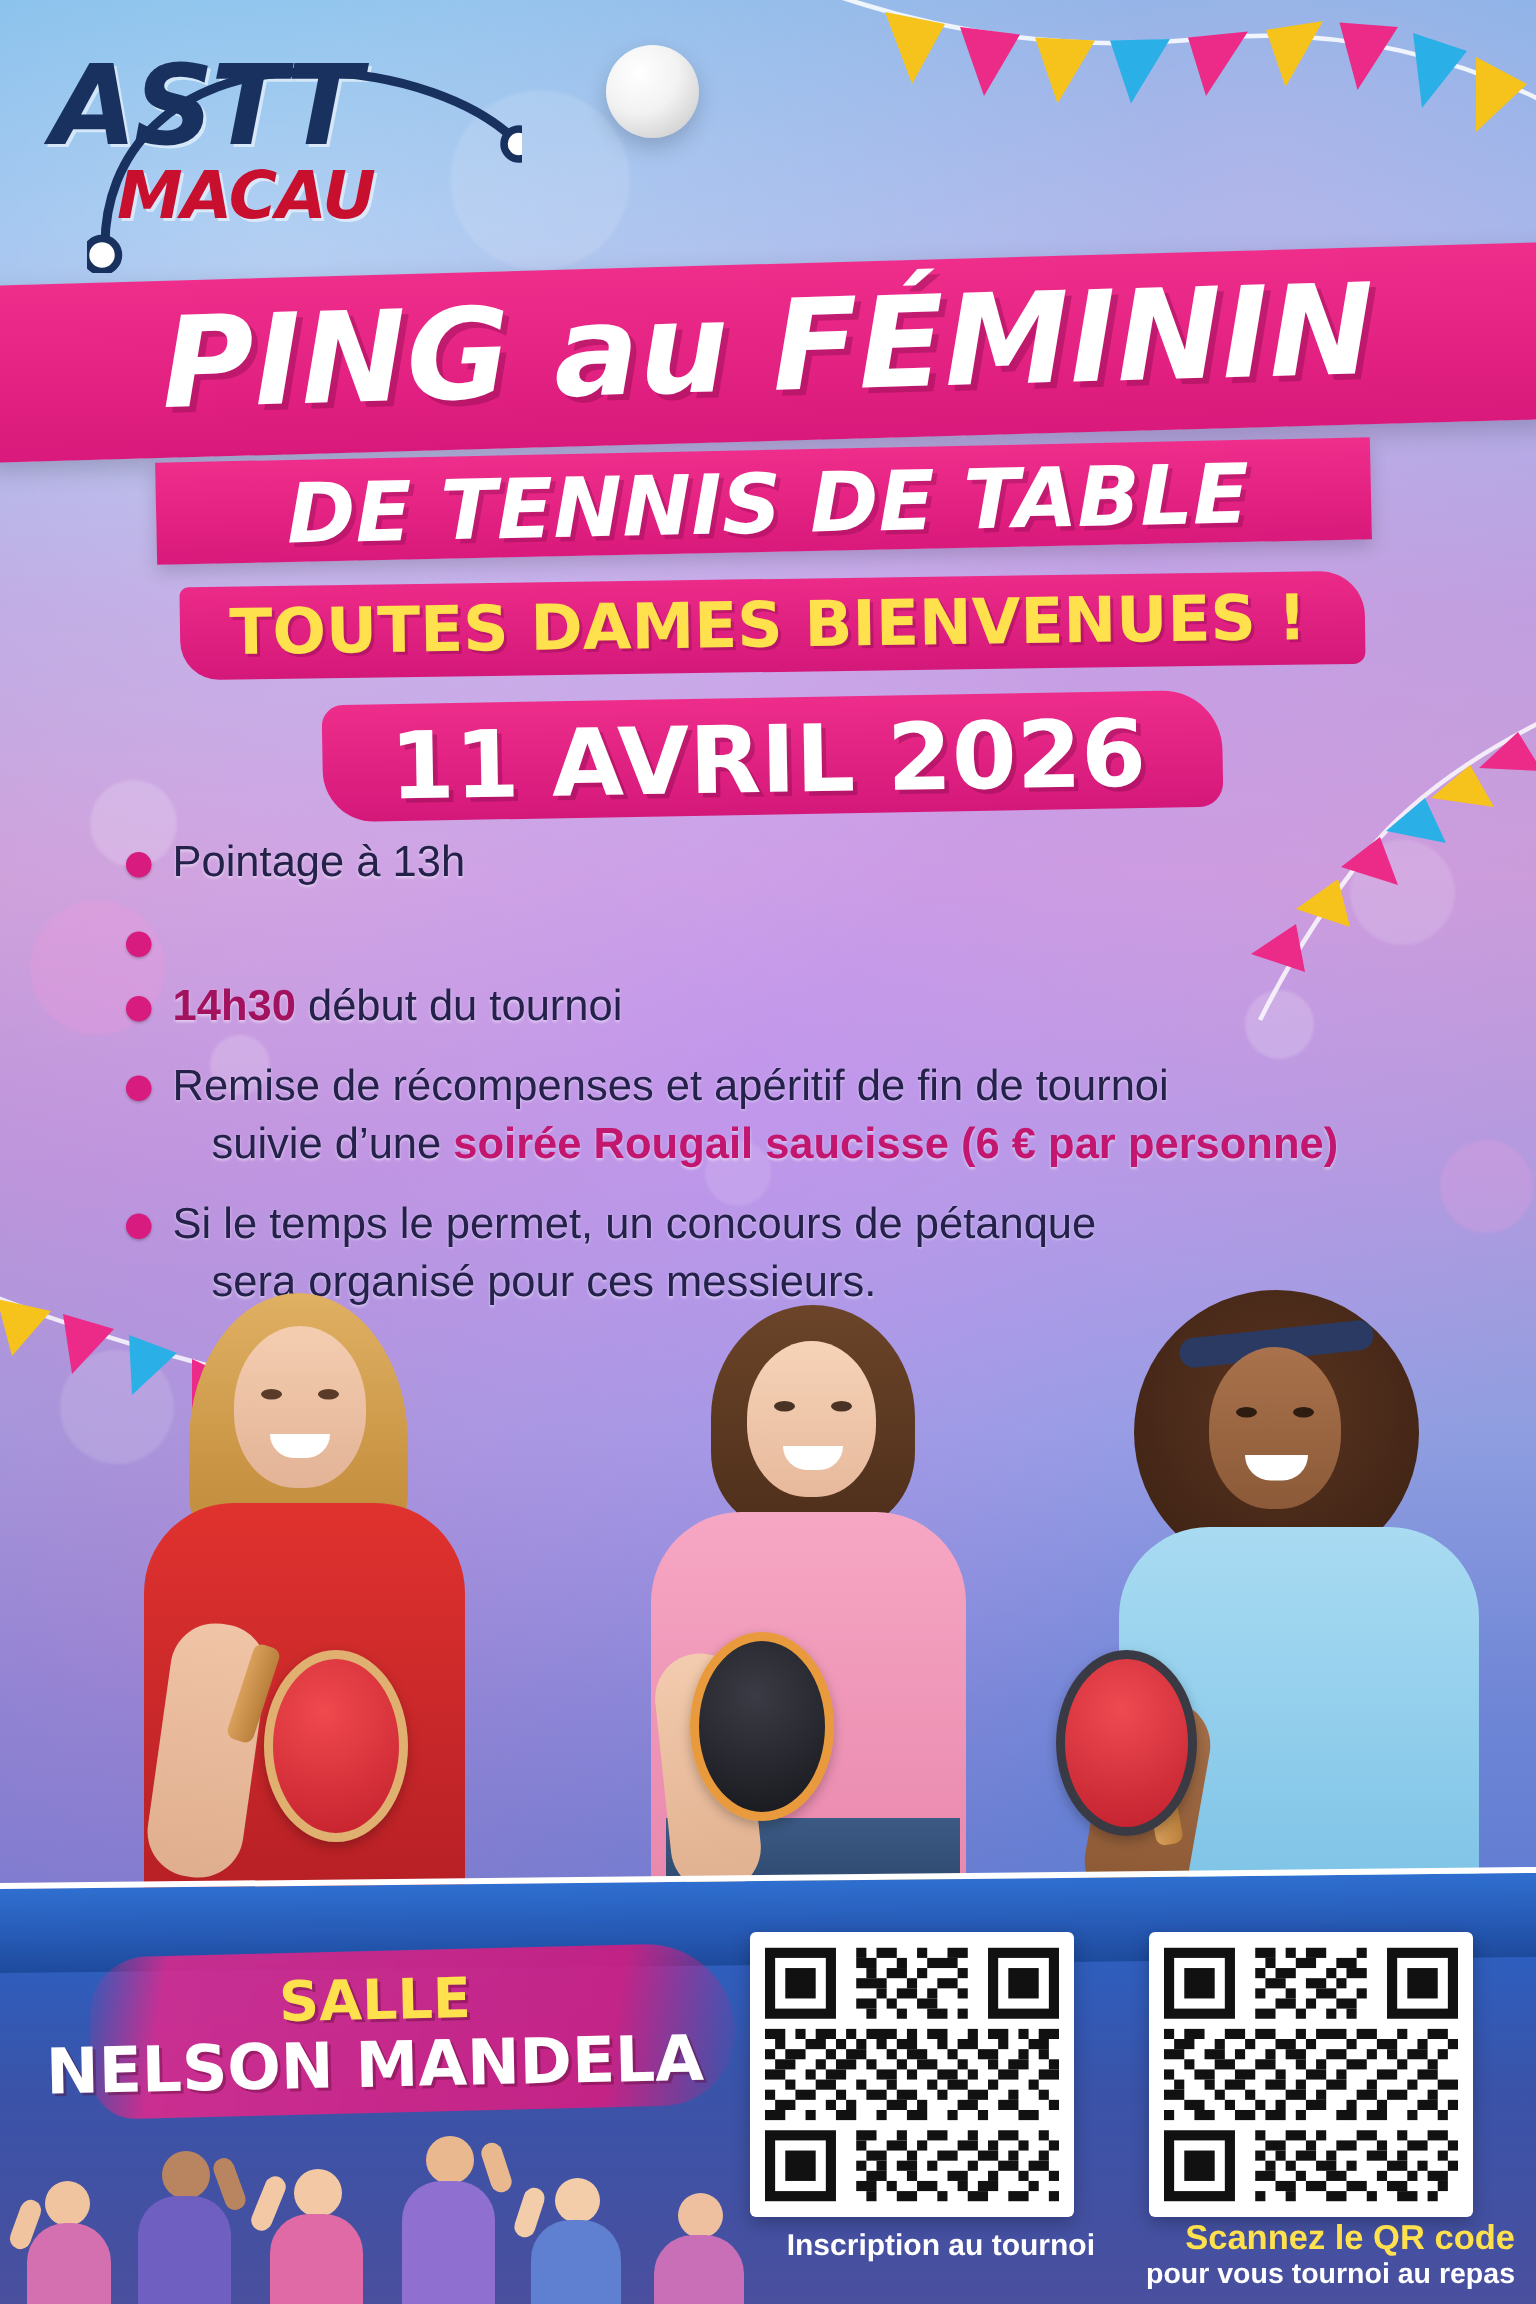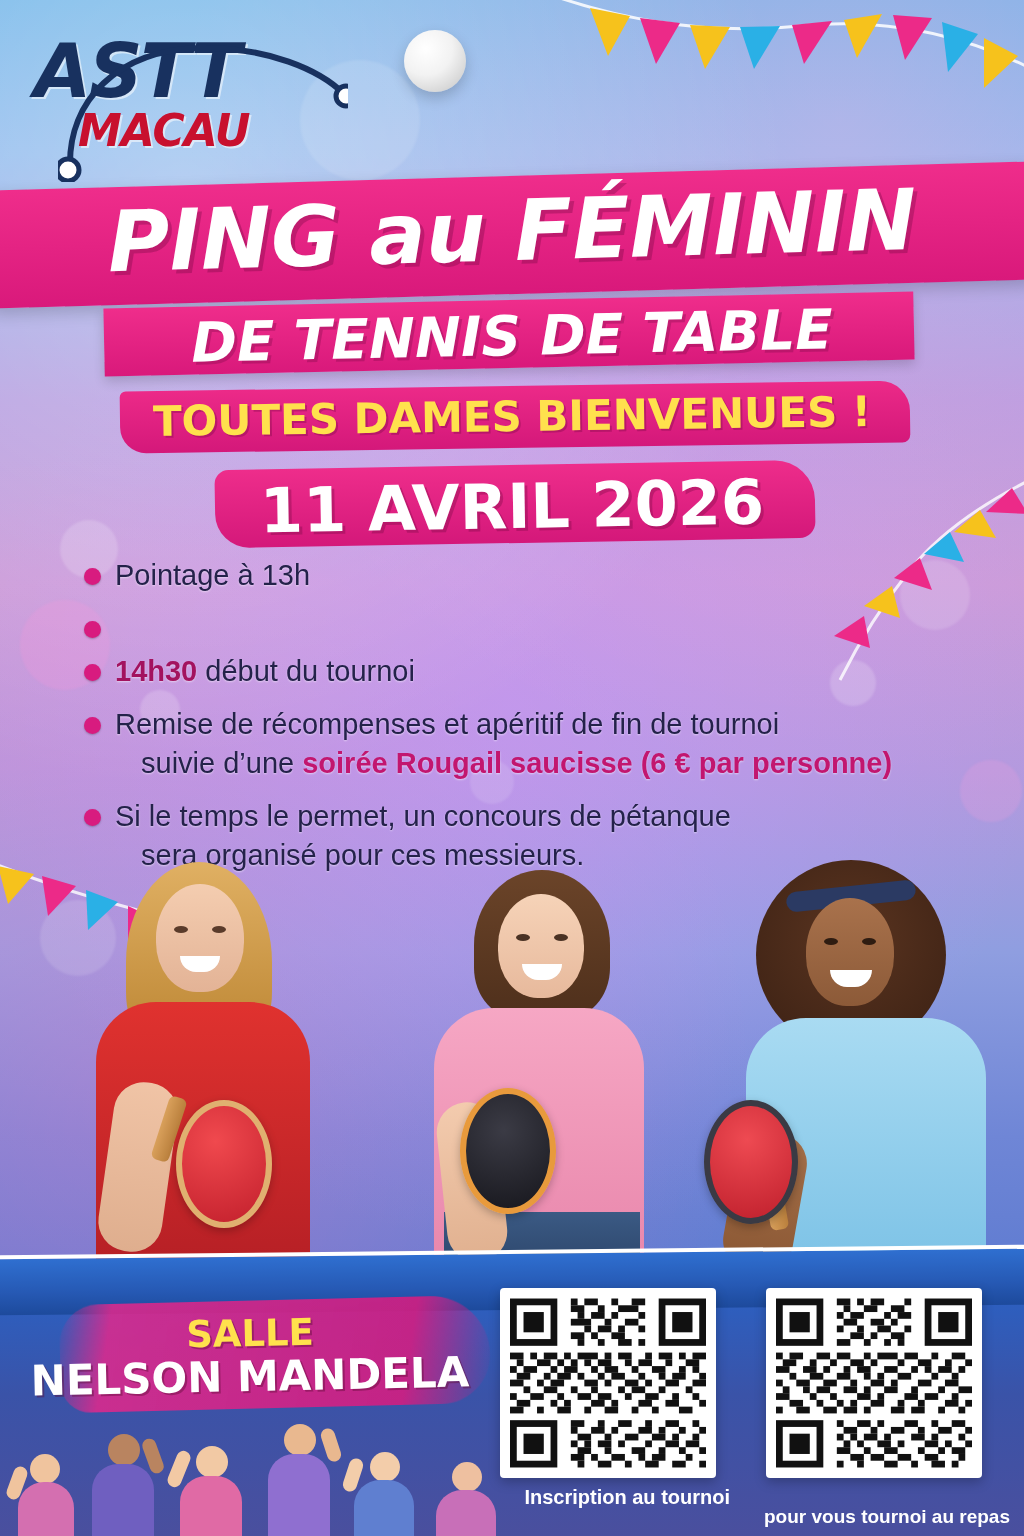--- a/index.html
+++ b/index.html
@@ -704,15 +704,16 @@
           <rect x="12" y="24" width="1" height="1"></rect>
           <rect x="16" y="24" width="2" height="1"></rect>
           <rect x="20" y="24" width="1" height="1"></rect>
         <rect x="23" y="24" width="2" height="1"></rect>
           <rect x="26" y="24" width="1" height="1"></rect>
       </g>
     </svg>
   </div>
 
   <div class="qr-caption one">Inscription au tournoi</div>
+  <div class="qr-caption two-a">Scannez le QR code</div>
   <div class="qr-caption two-b">pour vous tournoi au repas</div>
 
 </div>
 
 </body></html>

